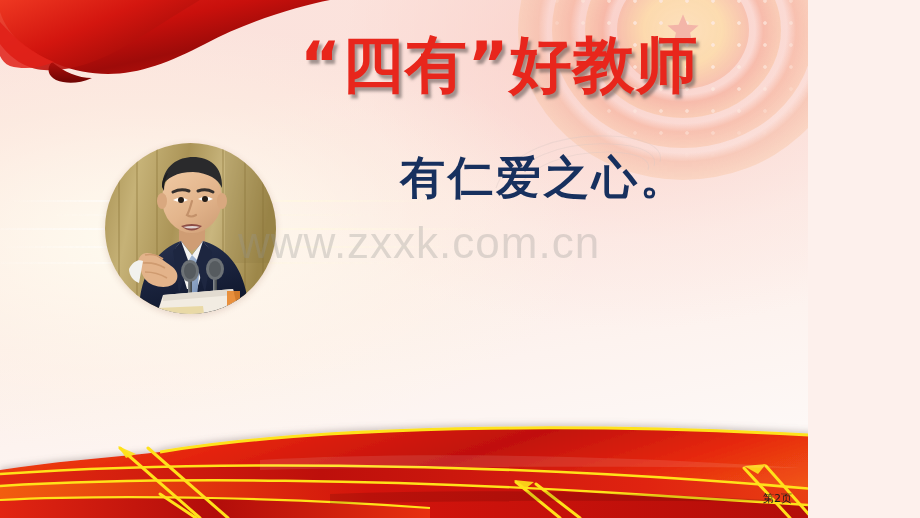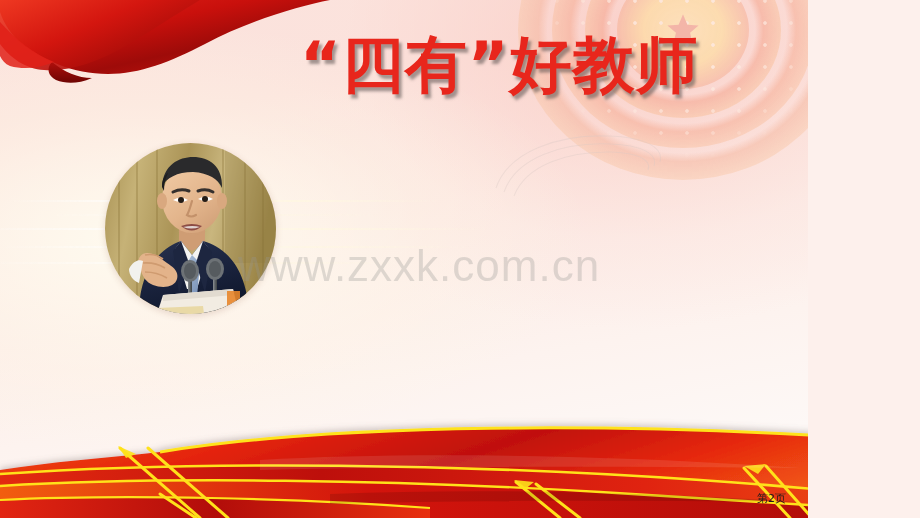--- a/index.html
+++ b/index.html
@@ -87,26 +87,26 @@
   }
   .ln2{padding-left:6px;}
   .ln3{padding-left:12px;}
   .ln4{padding-left:12px;}
 
   
   .watermark{
     position:absolute;left:238px;top:218px;
     font-family:"Liberation Sans",sans-serif;
     font-size:44px;letter-spacing:1px;color:rgba(150,148,146,.30);
-    white-space:nowrap;pointer-events:none;font-weight:400;margin-top:23px;
+    white-space:nowrap;pointer-events:none;font-weight:400;
   }
 
   
   .page-num{
-    position:absolute;right:22px;bottom:12px;
+    position:absolute;right:16px;bottom:12px;
     font-family:"DejaVu Sans","Liberation Sans",sans-serif;
     font-size:11px;color:#1c1c1c;white-space:nowrap;
   }
 </style>
 </head>
 <body>
 
 <div id="slide">
 
   <div class="ceiling">
@@ -258,20 +258,21 @@
       <rect x="122" y="148" width="13" height="16" fill="#e8862b" opacity=".9"></rect>
       <path d="M52 165 L 98 163 L 99 171 L 52 171 Z" fill="#e9d9a6"></path>
     </svg>
   </div>
 
   <div class="title">“四有”好教师</div>
 
   <div class="watermark">www.zxxk.com.cn</div>
 
   <div class="body-text">
+    <div class="line ln4">有仁爱之心。</div>
   </div>
 
   <svg class="ribbons" viewBox="0 0 920 110" preserveAspectRatio="none">
     <defs>
       <linearGradient id="bA" x1="0" y1="0" x2="1" y2="0.3">
         <stop offset="0%" stop-color="#f05212"></stop>
         <stop offset="28%" stop-color="#e52410"></stop>
         <stop offset="55%" stop-color="#c0100c"></stop>
         <stop offset="78%" stop-color="#e6280f"></stop>
         <stop offset="100%" stop-color="#f25a14"></stop>

